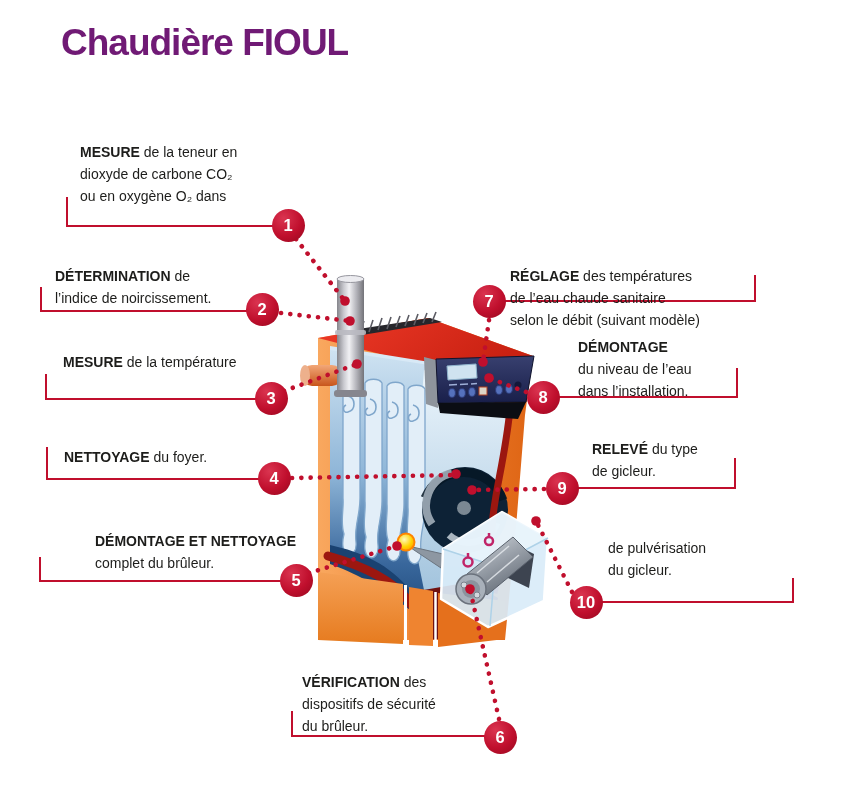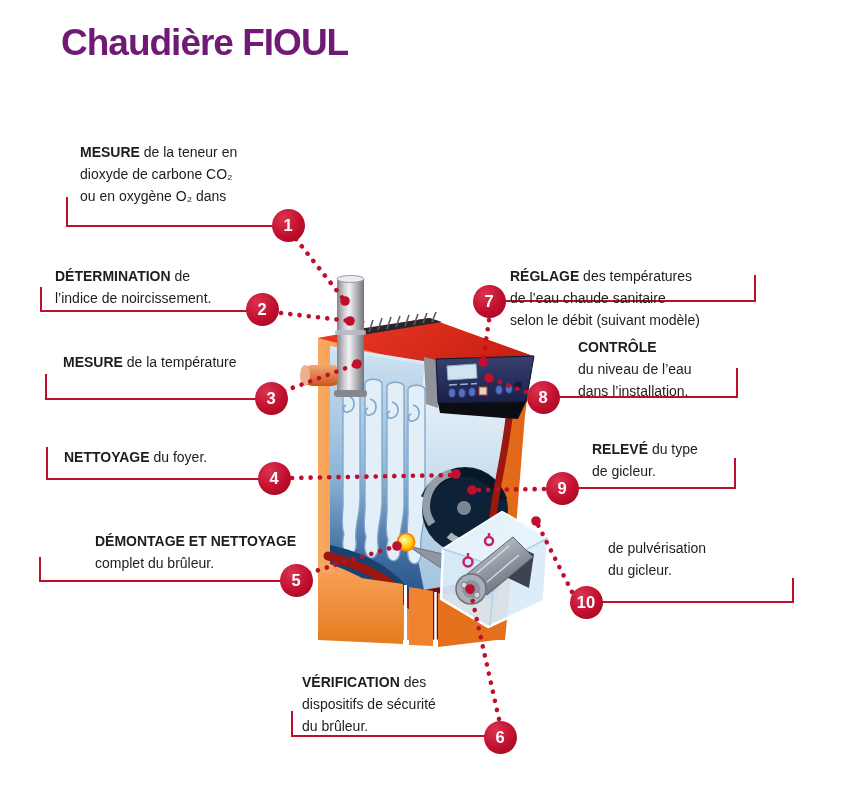--- a/index.html
+++ b/index.html
@@ -242,21 +242,21 @@
         <div class="line">du brûleur.</div>
       </div>
       <div class="badge" style="left: 483.5px; top: 720.5px;">6</div>
       <div class="callout" style="left: 510px; top: 241px; margin-top: 24px;">
         <div class="line"><span class="kw">RÉGLAGE</span><span> des températures</span></div>
         <div class="line">de l’eau chaude sanitaire</div>
         <div class="line">selon le débit (suivant modèle)</div>
       </div>
       <div class="badge" style="left: 472.5px; top: 284.5px;">7</div>
       <div class="callout" style="left: 578px; top: 336px;">
-        <div class="line"><span class="kw">CONTRÔLE</span><span></span></div>
+        <div class="line"><span class="kw">DÉMONTAGE</span><span></span></div>
         <div class="line">du niveau de l’eau</div>
         <div class="line">dans l’installation.</div>
       </div>
       <div class="badge" style="left: 526.5px; top: 380.5px;">8</div>
       <div class="callout" style="left: 592px; top: 438px;">
         <div class="line"><span class="kw">RELEVÉ</span><span> du type</span></div>
         <div class="line">de gicleur.</div>
       </div>
       <div class="badge" style="left: 545.5px; top: 471.5px;">9</div>
       <div class="callout" style="left: 608px; top: 537px;">

